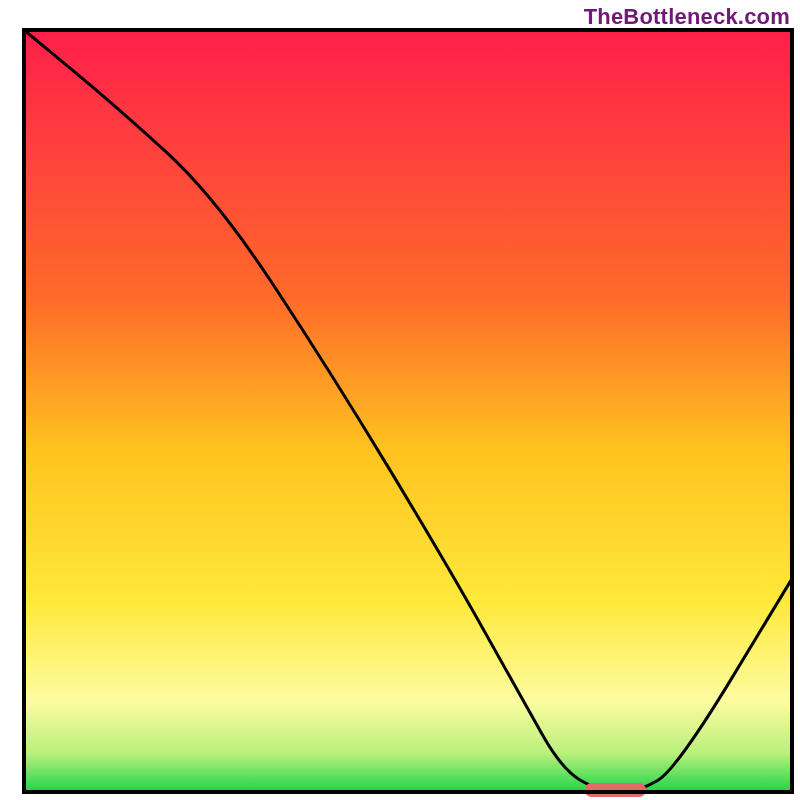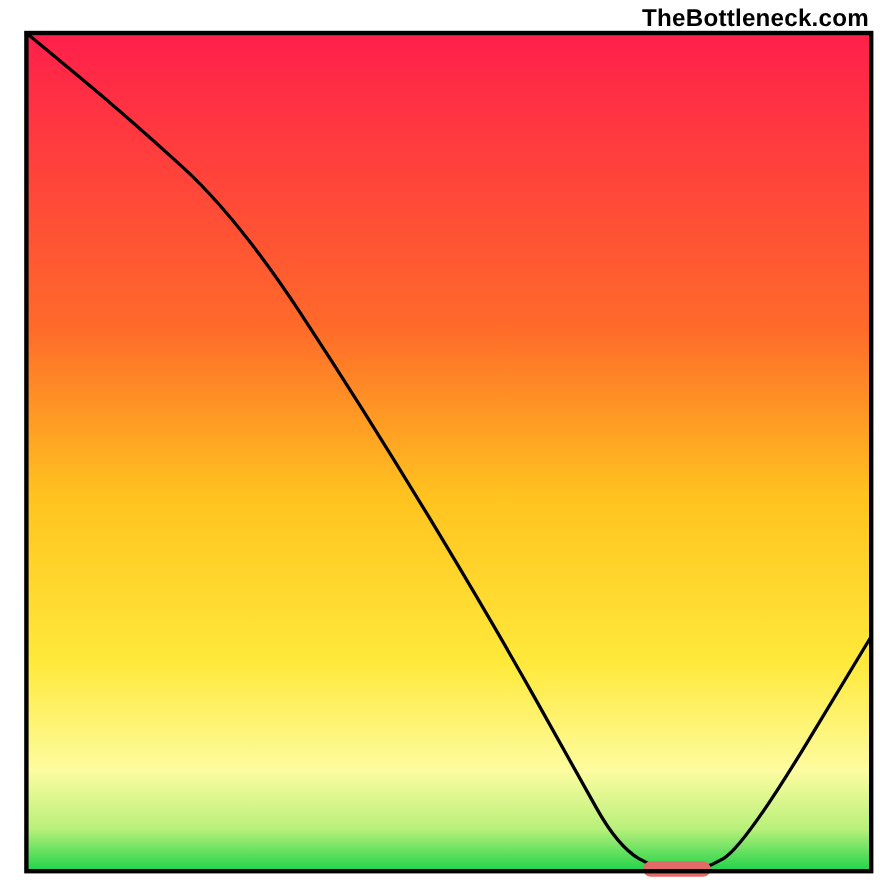--- a/index.html
+++ b/index.html
@@ -15,21 +15,21 @@
     position: relative;
     width: 800px;
     height: 800px;
   }
   .watermark {
     position: absolute;
     top: 4px;
     right: 10px;
     font-size: 22px;
     font-weight: 600;
-    color: #000000;
+    color: #701a75;
     letter-spacing: 0.2px;
     user-select: none;
   }
   svg {
     display: block;
   }
 </style>
 </head>
 <body>
 

